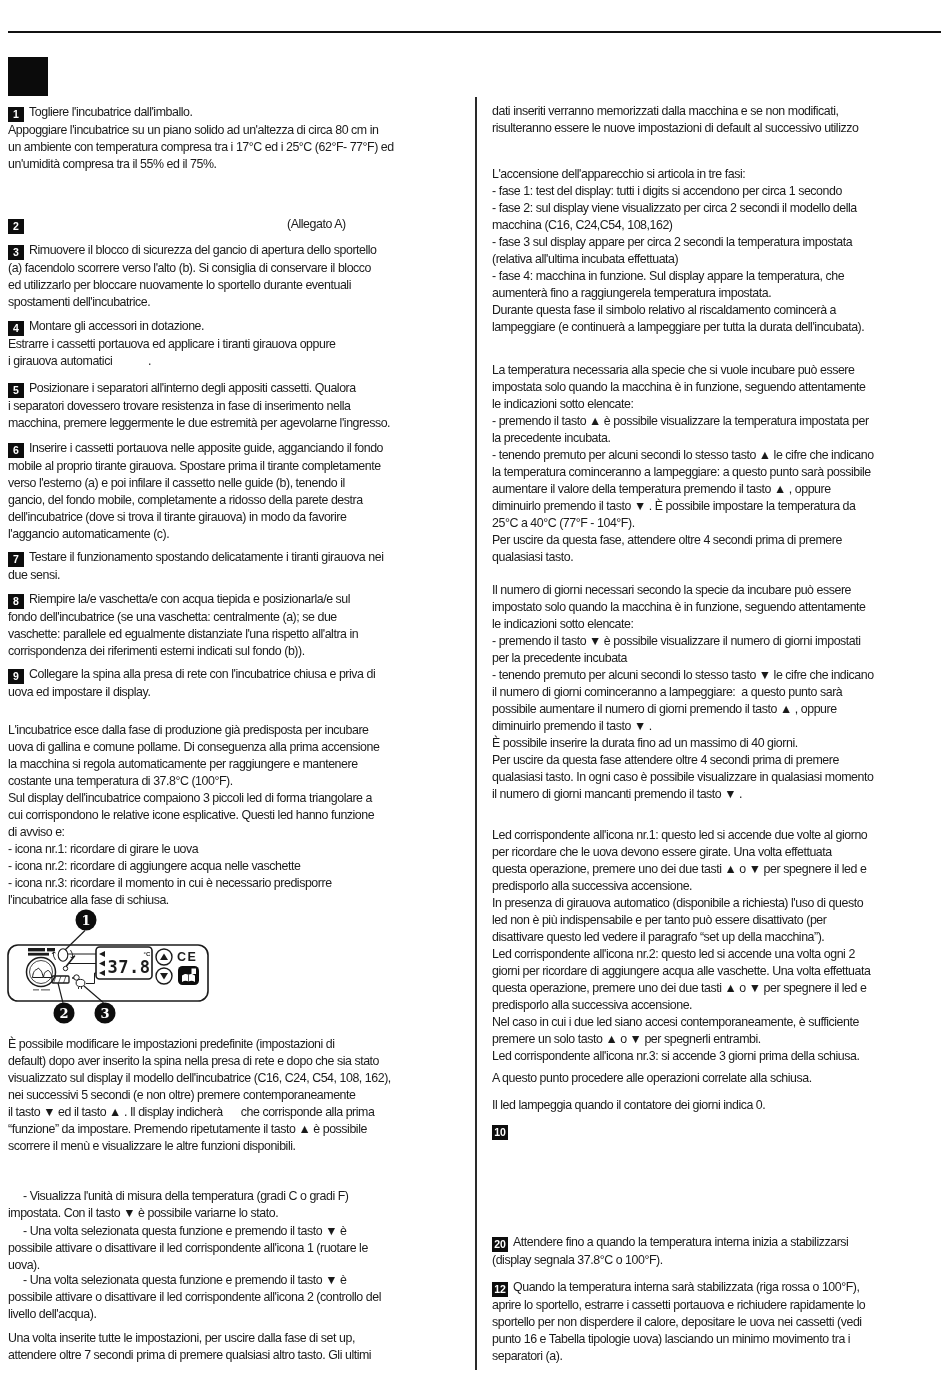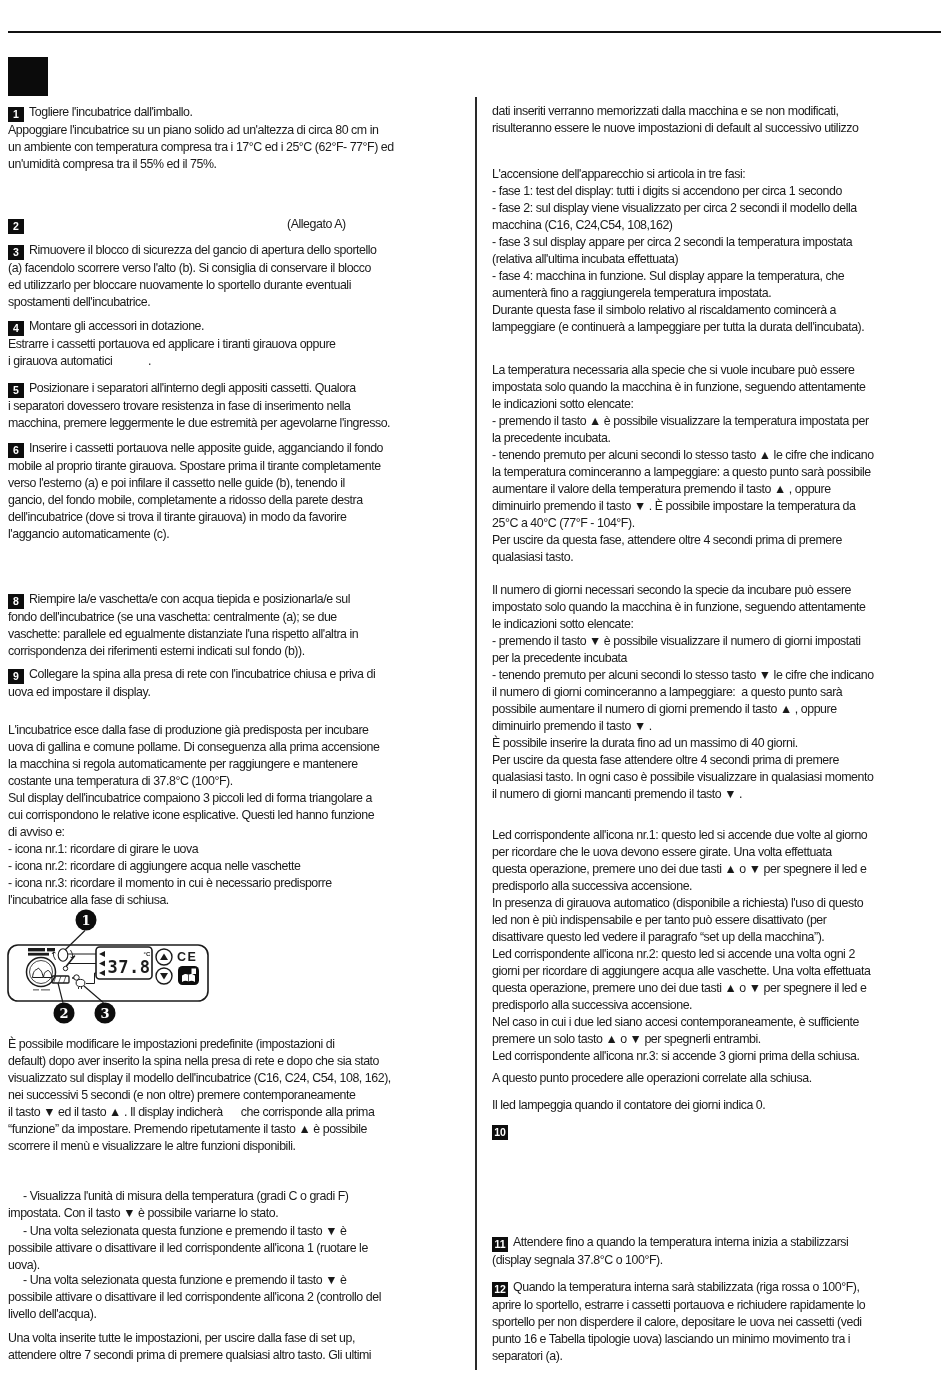--- a/index.html
+++ b/index.html
@@ -46,20 +46,22 @@
 i separatori dovessero trovare resistenza in fase di inserimento nella
 macchina, premere leggermente le due estremità per agevolarne l'ingresso.</span></div>
 
   <div class="blk" style="top:440px"><span class="badge">6</span><span>Inserire i cassetti portauova nelle apposite guide, agganciando il fondo
 mobile al proprio tirante girauova. Spostare prima il tirante completamente
 verso l'esterno (a) e poi infilare il cassetto nelle guide (b), tenendo il
 gancio, del fondo mobile, completamente a ridosso della parete destra
 dell'incubatrice (dove si trova il tirante girauova) in modo da favorire
 l'aggancio automaticamente (c).</span></div>
 
+  <div class="blk" style="top:549px"><span class="badge">7</span><span>Testare il funzionamento spostando delicatamente i tiranti girauova nei
+due sensi.</span></div>
 
   <div class="blk" style="top:591px"><span class="badge">8</span><span>Riempire la/e vaschetta/e con acqua tiepida e posizionarla/e sul
 fondo dell'incubatrice (se una vaschetta: centralmente (a); se due
 vaschette: parallele ed egualmente distanziate l'una rispetto all'altra in
 corrispondenza dei riferimenti esterni indicati sul fondo (b)).</span></div>
 
   <div class="blk" style="top:666px"><span class="badge">9</span><span>Collegare la spina alla presa di rete con l'incubatrice chiusa e priva di
 uova ed impostare il display.</span></div>
 
   <div class="blk" style="top:722px"><span>L'incubatrice esce dalla fase di produzione già predisposta per incubare
@@ -233,21 +235,21 @@
 Nel caso in cui i due led siano accesi contemporaneamente, è sufficiente
 premere un solo tasto ▲ o ▼ per spegnerli entrambi.
 Led corrispondente all'icona nr.3: si accende 3 giorni prima della schiusa.</span></div>
 
   <div class="blk r" style="top:1070px"><span>A questo punto procedere alle operazioni correlate alla schiusa.</span></div>
 
   <div class="blk r" style="top:1097px"><span>Il led lampeggia quando il contatore dei giorni indica 0.</span></div>
 
   <div class="blk r" style="top:1122px"><span class="badge">10</span></div>
 
-  <div class="blk r" style="top:1234px"><span class="badge">11</span><span>Attendere fino a quando la temperatura interna inizia a stabilizzarsi
+  <div class="blk r" style="top:1234px"><span class="badge">20</span><span>Attendere fino a quando la temperatura interna inizia a stabilizzarsi
 (display segnala 37.8°C o 100°F).</span></div>
 
   <div class="blk r" style="top:1279px"><span class="badge">12</span><span>Quando la temperatura interna sarà stabilizzata (riga rossa o 100°F),
 aprire lo sportello, estrarre i cassetti portauova e richiudere rapidamente lo
 sportello per non disperdere il calore, depositare le uova nei cassetti (vedi
 punto 16 e Tabella tipologie uova) lasciando un minimo movimento tra i
 separatori (a).</span></div>
 
 </div>
 

